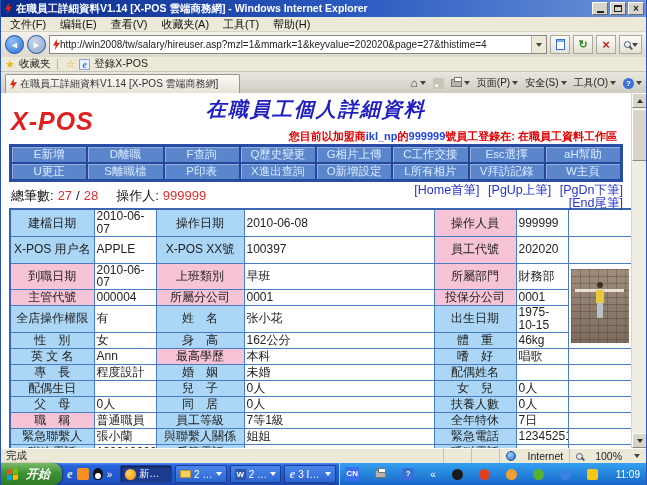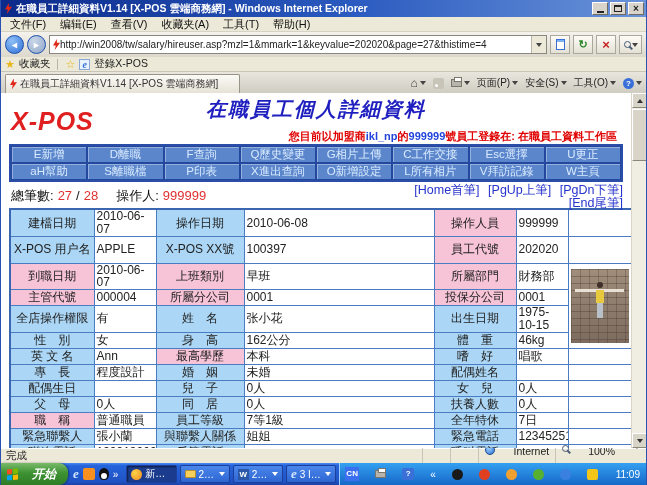--- a/index.html
+++ b/index.html
@@ -100,27 +100,27 @@
   .sb { position:absolute; top:0; right:0; width:15px; height:100%; background:#f0eee3; border-left:1px solid #d8d4c8; }
   .sb-btn { position:absolute; left:0; width:15px; height:15px; background:#d8d4c8; border:1px solid; border-color:#fff #8a8678 #8a8678 #fff; display:flex; align-items:center; justify-content:center; }
   .sb-up { top:0; } .sb-dn { bottom:0; }
   .sb-thumb { position:absolute; left:0; top:16px; width:15px; height:52px; background:#d8d4c8; border:1px solid; border-color:#fff #8a8678 #8a8678 #fff; }
   .tri-up { width:0; height:0; border-left:3px solid transparent; border-right:3px solid transparent; border-bottom:4px solid #333; }
   .tri-dn { width:0; height:0; border-left:3px solid transparent; border-right:3px solid transparent; border-top:4px solid #333; }
 
   
   .statusbar { height:15px; background:#ece9d8; border-top:1px solid #fff; display:flex; align-items:center; font-size:10.5px; color:#222; flex:0 0 auto; }
   .statusbar .stat { padding-left:5px; flex:1; }
-  .spane { border-left:1px solid #c8c4b8; height:22px; display:flex; align-items:flex-start; padding:0 6px; gap:19px; }
+  .spane { border-left:1px solid #c8c4b8; height:22px; display:flex; align-items:center; padding:0 6px; gap:12px; }
   .spane.empty { width:28px; }
   .globe { width:10px; height:10px; border-radius:50%; background:radial-gradient(circle at 35% 30%,#9cd0ff,#2f6fd0); border:1px solid #1a4a90; }
 
   
   .taskbar { height:22px; background:linear-gradient(180deg,#4a8af2 0%,#2663da 12%,#1f52c4 85%,#1941a5 100%); display:flex; align-items:center; flex:0 0 auto; }
-  .startbtn { height:22px; padding:0 12px 0 6px; border-radius:0 9px 9px 0; background:linear-gradient(#7aba6a,#3d9232 45%,#2f7d26); display:flex; align-items:center; gap:14px; color:#fff; font:bold italic 12px "Liberation Sans",sans-serif; box-shadow:1px 0 2px rgba(0,0,0,.4); }
+  .startbtn { height:22px; padding:0 12px 0 6px; border-radius:0 9px 9px 0; background:linear-gradient(#7aba6a,#3d9232 45%,#2f7d26); display:flex; align-items:center; gap:8px; color:#fff; font:bold italic 12px "Liberation Sans",sans-serif; box-shadow:1px 0 2px rgba(0,0,0,.4); }
   .flag { width:11px; height:11px; display:grid; grid-template-columns:5px 5px; grid-gap:1px; transform:skewY(-6deg); }
   .flag span { width:5px; height:5px; }
   .ql { display:flex; align-items:center; gap:4px; padding:0 5px; }
   .ie-gl { color:#cfe4ff; font:bold italic 13px "Liberation Serif",serif; line-height:12px; }
   .uc-gl { width:12px; height:12px; background:#f89020; border-radius:2px; }
   .qq-gl { width:10px; height:12px; background:#111; border-radius:50% 50% 45% 45%; position:relative; }
   .qq-gl::after { content:""; position:absolute; bottom:1px; left:2px; width:6px; height:6px; border-radius:50%; background:#fff; }
   .chev { color:#fff; font-size:10px; }
   .tasks { display:flex; align-items:center; gap:3px; flex:1; padding:0 3px; overflow:hidden; }
   .task { height:18px; flex:1; max-width:118px; border-radius:2px; background:linear-gradient(#4a86ea,#2e66d2); border:1px solid #1c3f9a; color:#fff; font-size:10px; display:flex; align-items:center; gap:3px; padding:0 4px; white-space:nowrap; overflow:hidden; }
@@ -247,22 +247,22 @@
       </div>
 
       <div class="toolbar">
         <div class="tbtn">E新增</div>
         <div class="tbtn">D離職</div>
         <div class="tbtn">F查詢</div>
         <div class="tbtn">Q歷史變更</div>
         <div class="tbtn">G相片上傳</div>
         <div class="tbtn">C工作交接</div>
         <div class="tbtn">Esc選擇</div>
+        <div class="tbtn">aH幫助</div>
         <div class="tbtn">U更正</div>
-        <div class="tbtn">aH幫助</div>
         <div class="tbtn">S離職檔</div>
         <div class="tbtn">P印表</div>
         <div class="tbtn">X進出查詢</div>
         <div class="tbtn">O新增設定</div>
         <div class="tbtn">L所有相片</div>
         <div class="tbtn">V拜訪記錄</div>
         <div class="tbtn">W主頁</div>
       </div>
 
       <div class="rowline">

